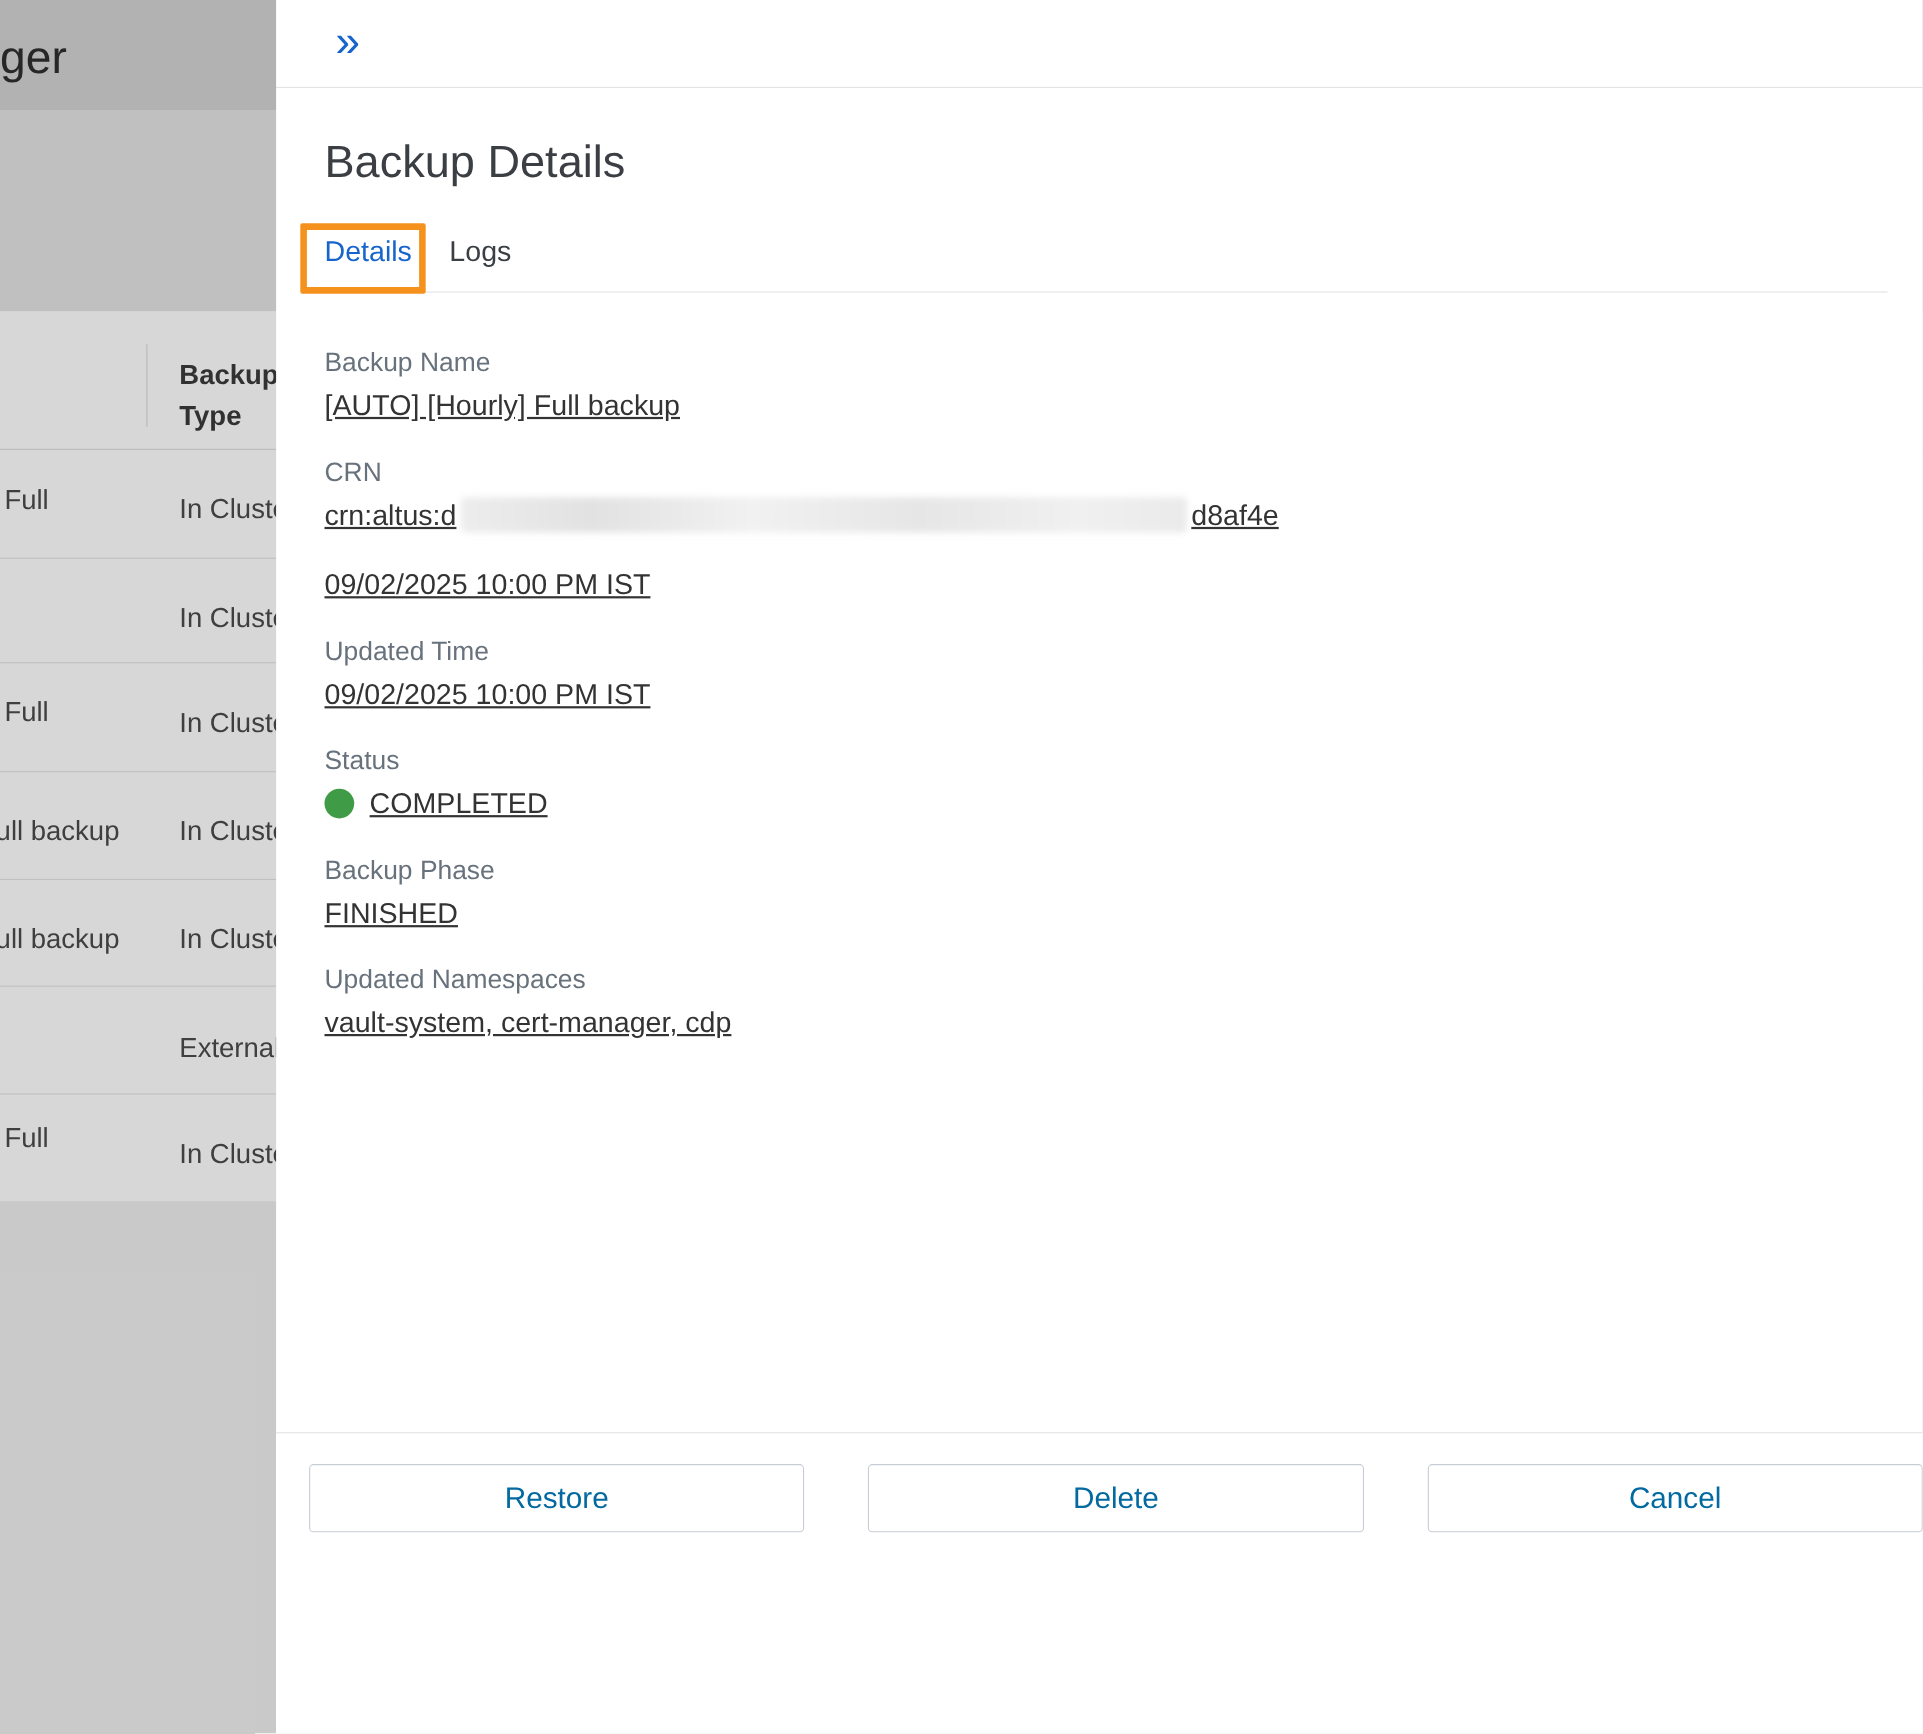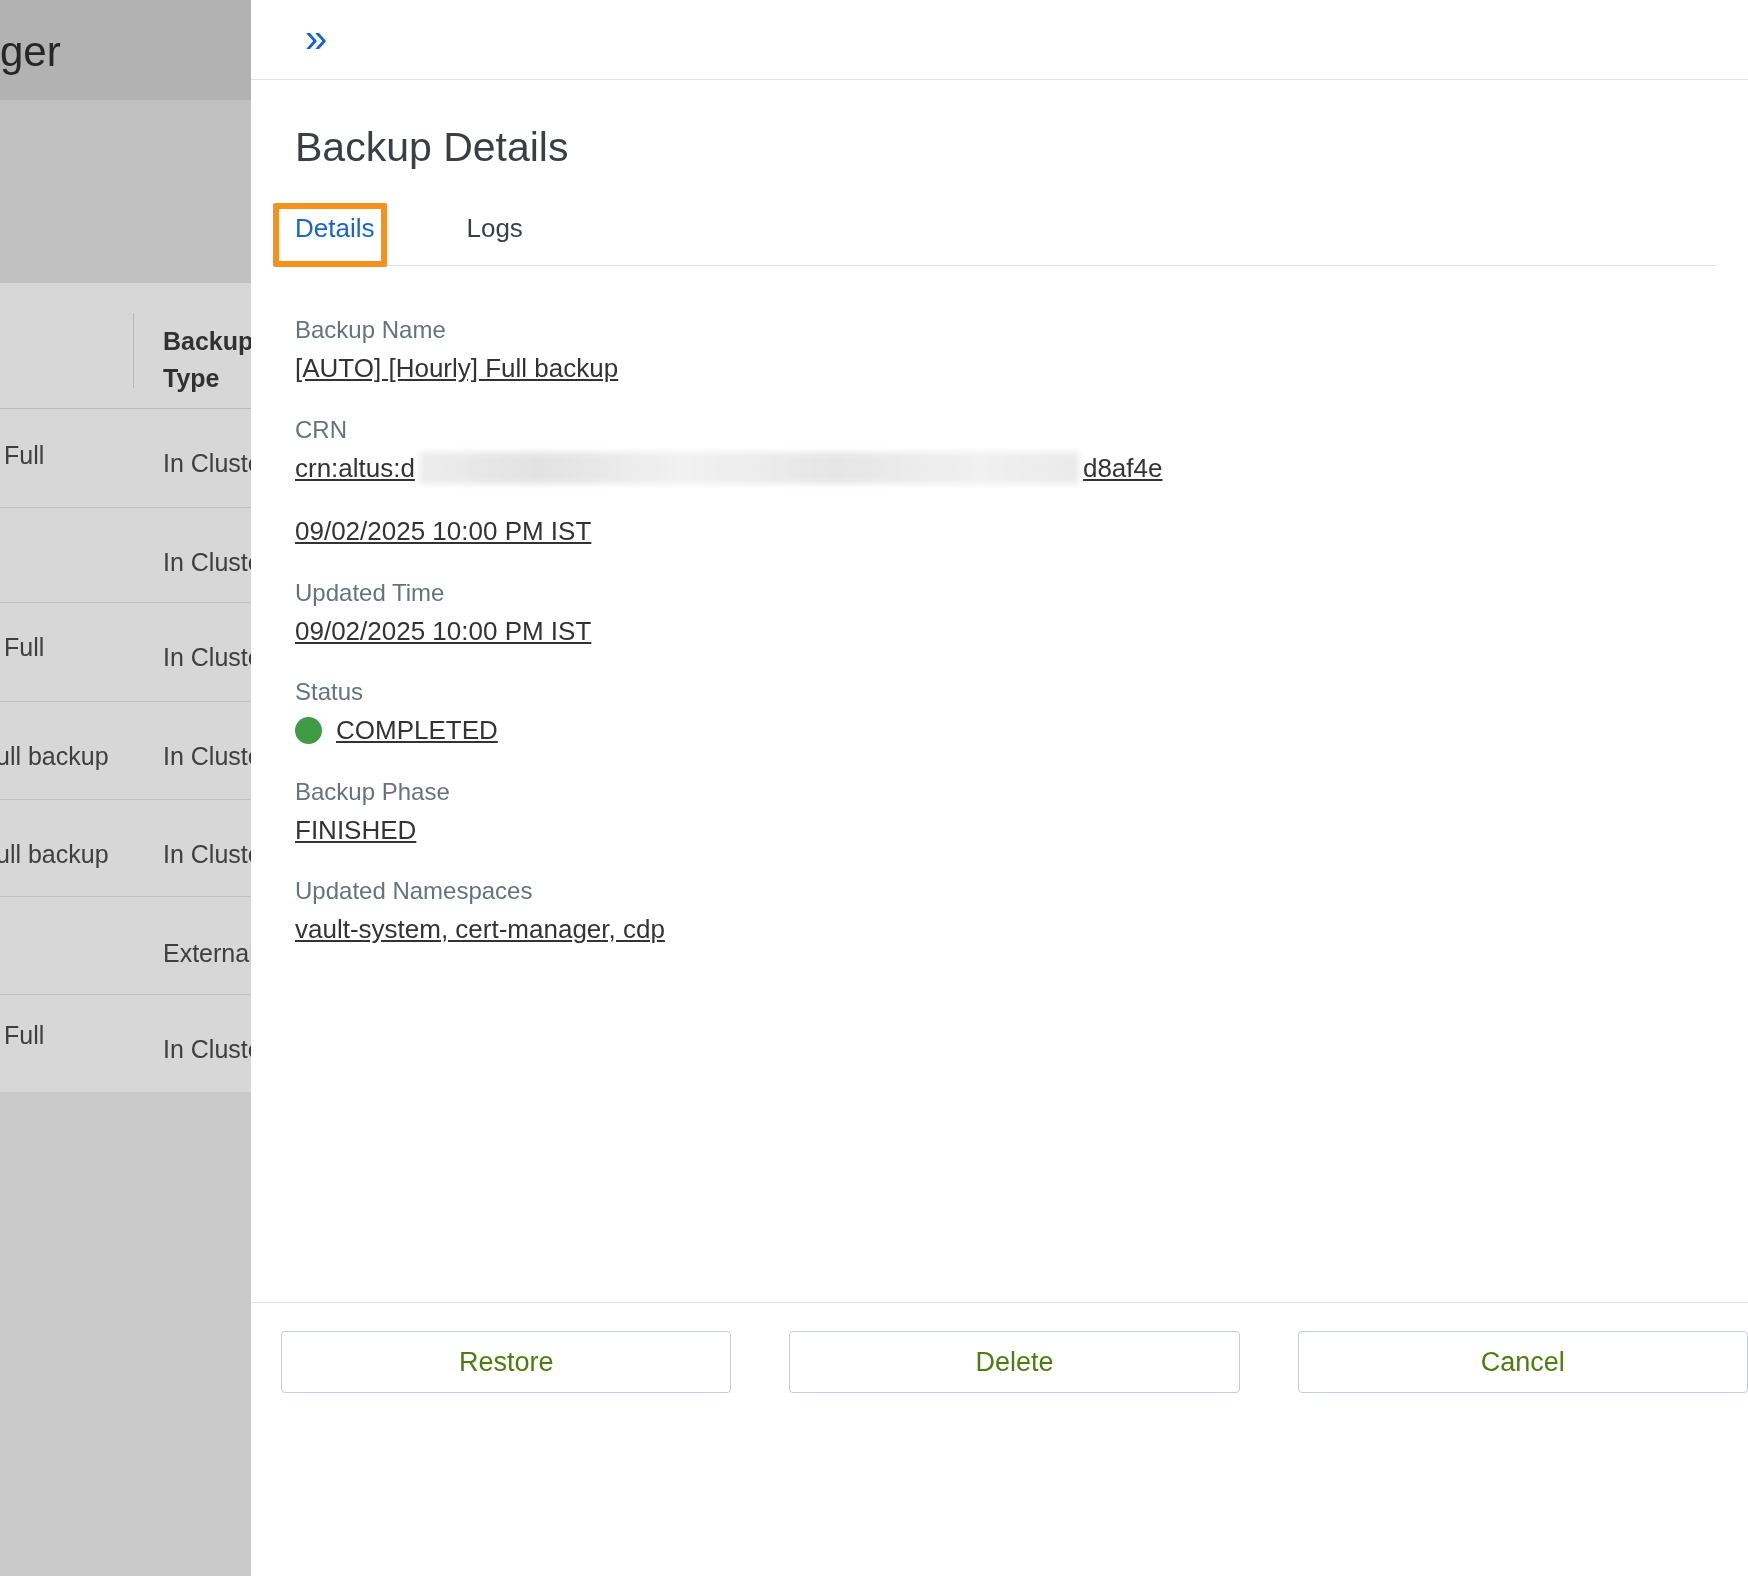--- a/index.html
+++ b/index.html
@@ -76,21 +76,21 @@
     font-size: 40px; color: #1765cc; line-height: 48px;
     cursor: pointer; user-select: none;
   }
   .panel-title {
     position: absolute; left: 44px; top: 124px;
     font-size: 41px; font-weight: 400; color: #3b3f44;
   }
 
   .tabs {
     position: absolute; left: 44px; right: 32px; top: 205px; height: 61px;
-    display: flex; gap: 92px; align-items: flex-end;
+    display: flex; gap: 34px; align-items: flex-end;
     border-bottom: 1px solid #e3e3e3;
   }
   .tab {
     font-size: 26px; color: #3a3f44; padding-bottom: 17px;
     cursor: pointer; border-bottom: 4px solid transparent;
   }
   .tab.active {
     color: #1765cc; border-bottom-color: #1765cc;
   }
   .annotation-box {
@@ -125,21 +125,21 @@
     position: absolute; left: 0; right: 0; top: 1302px; bottom: 0;
     border-top: 1px solid #e3e3e3;
     background: #ffffff;
     padding: 28px 0 0 30px;
     display: flex; gap: 58px;
   }
   .footer-btn {
     width: 455px; height: 62px;
     background: #ffffff;
     border: 1px solid #c7cdd4; border-radius: 4px;
-    color: #4d7c0f; font-size: 27px;
+    color: #0369a1; font-size: 27px;
     font-family: "Liberation Sans", sans-serif;
     display: flex; align-items: center; justify-content: center;
     cursor: pointer;
   }
 </style>
 </head>
 <body>
 
 <div class="backdrop">
   <div class="bd-topbar">

